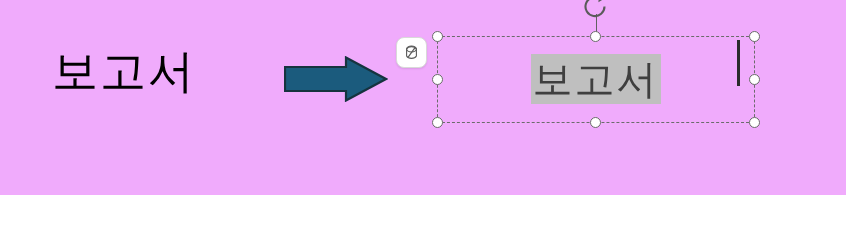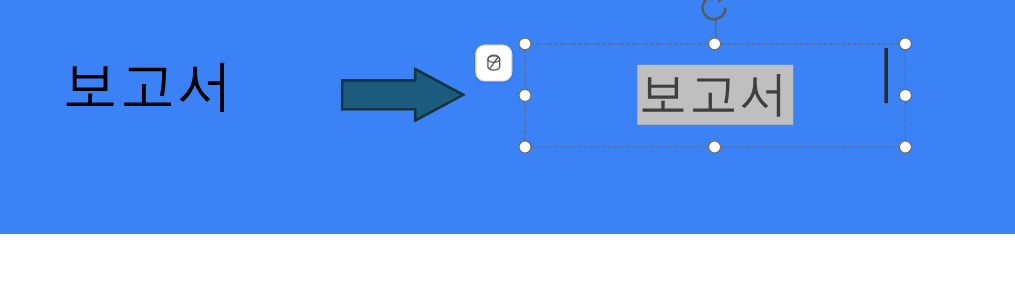--- a/index.html
+++ b/index.html
@@ -7,21 +7,21 @@
     padding: 0;
     background: #ffffff;
   }
   body {
     font-family: "DejaVu Sans", "Liberation Sans", sans-serif;
   }
   #canvas {
     position: relative;
     width: 846px;
     height: 195px;
-    background: #3b82f6;
+    background: #f0abfc;
     overflow: hidden;
   }
 
   
   .source-text {
     position: absolute;
     left: 52px;
     top: 42px;
     font-size: 46px;
     line-height: 58px;

